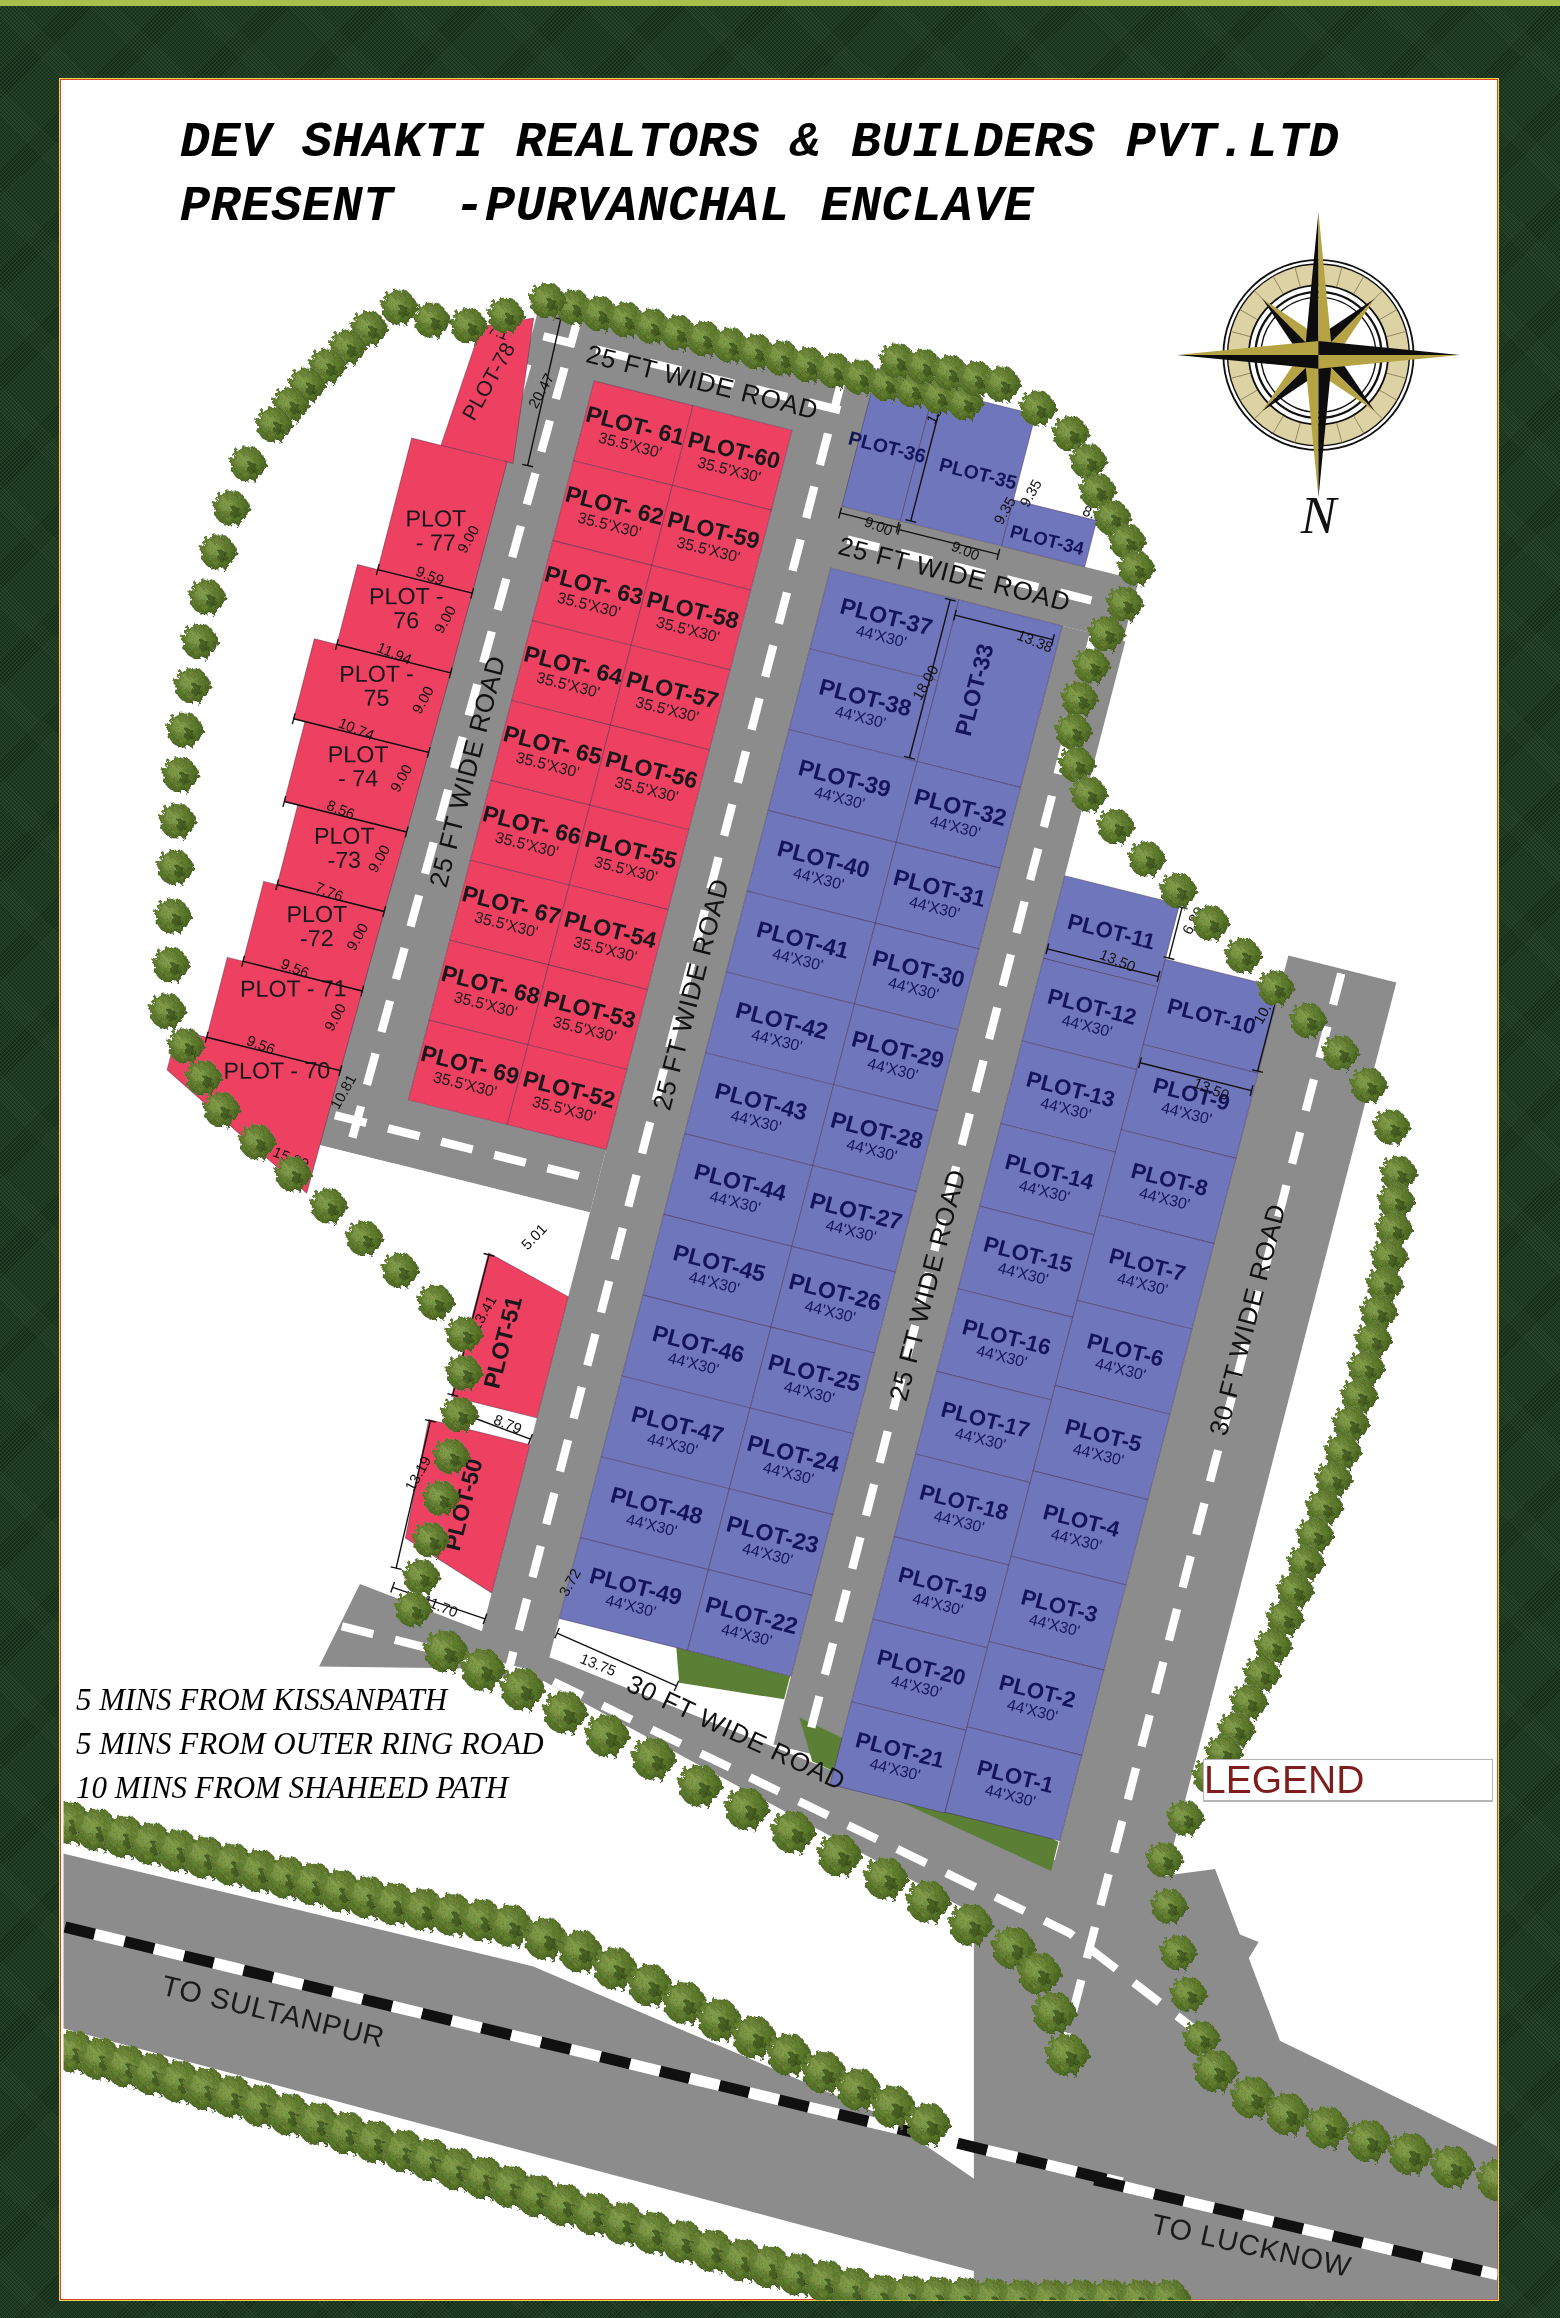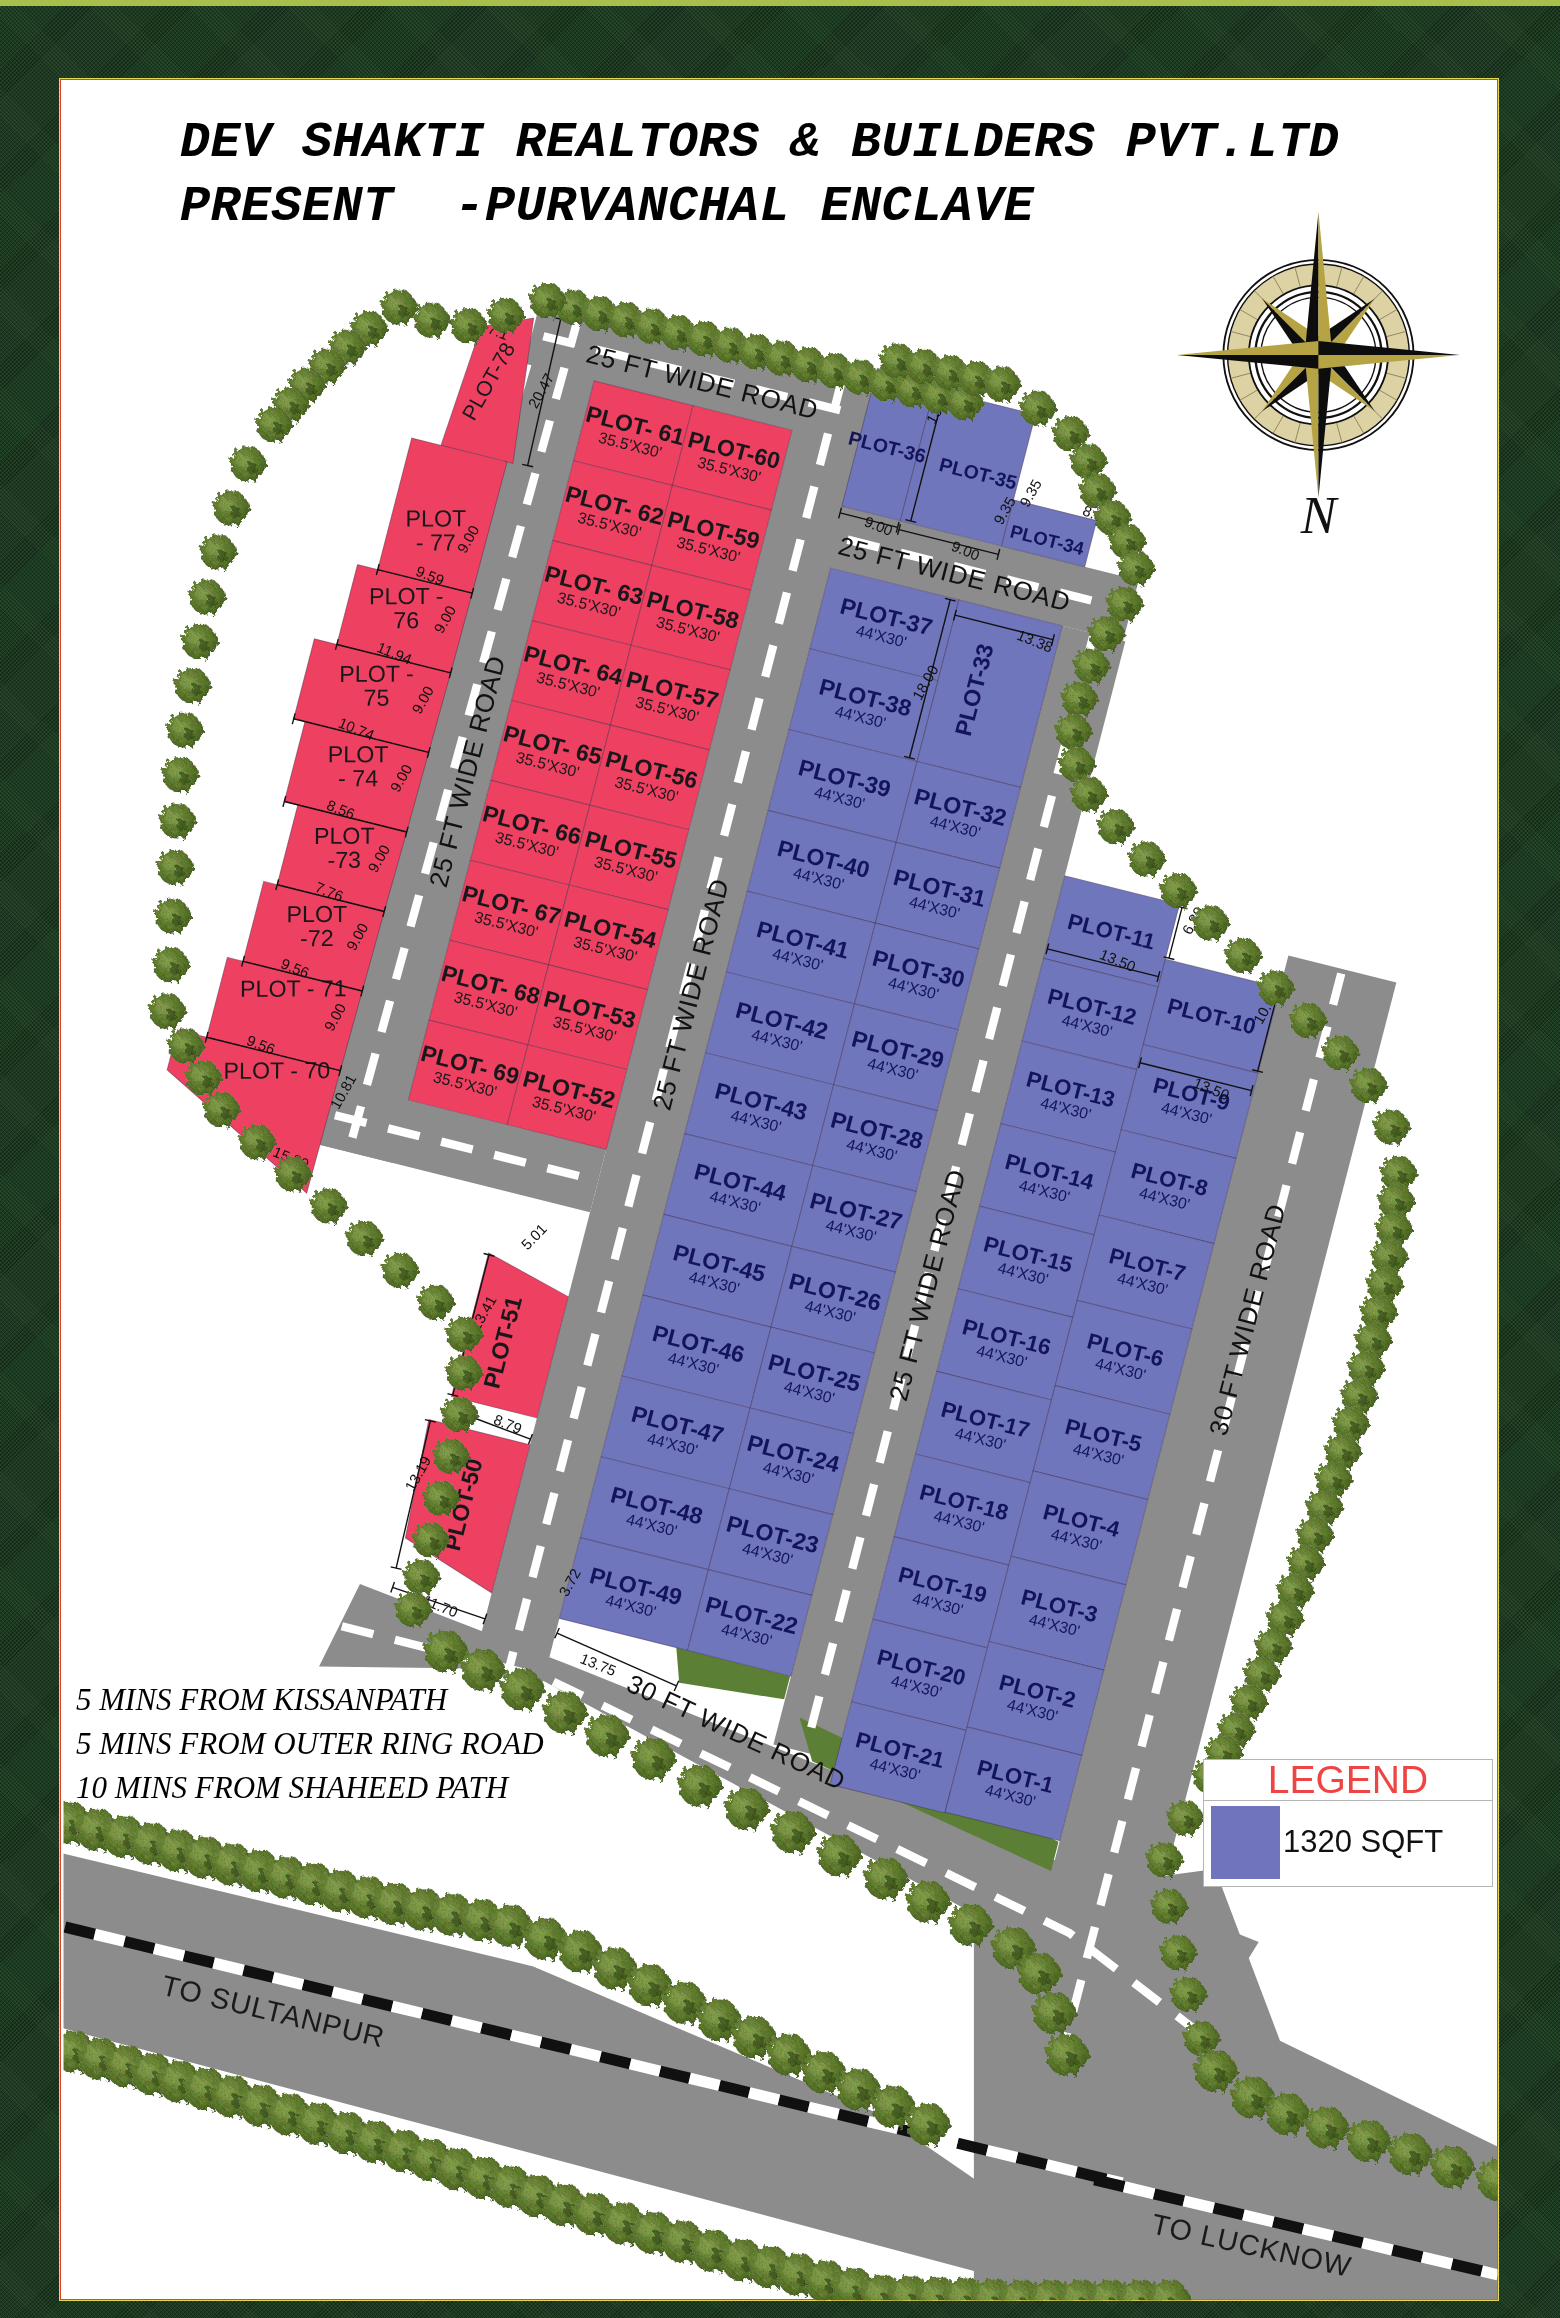--- a/index.html
+++ b/index.html
@@ -8,37 +8,33 @@
 font-family:"Liberation Sans", sans-serif;}
 .edge{position:absolute;left:0;width:1561px;height:6px;background:#a9bf4c;z-index:5;}
 .page{position:absolute;left:60px;top:79px;width:1436px;height:2219px;background:#ffffff;
 border:1.9px solid #e04427;outline:1.9px solid #e5d84e;}
 svg.main{position:absolute;left:0;top:0;z-index:3;}
 .title{position:absolute;left:180px;top:111px;z-index:4;font-family:Liberation Mono, monospace;
 font-style:italic;font-weight:700;font-size:50px;line-height:1.27;color:#000;letter-spacing:0.5px;white-space:nowrap;}
 .info{position:absolute;left:76px;top:1678px;z-index:4;font-family:"Liberation Serif",serif;
 font-style:italic;font-size:31px;line-height:1.42;color:#000;}
 .legend{position:absolute;left:1203px;top:1759px;width:288px;z-index:4;background:#fff;border:0.9px solid #b5b5b5;}
-.legend .hd{height:40px;border-bottom:0.9px solid #b5b5b5;text-align:center;font-size:39px;line-height:40px;color:#ef4444;}
+.legend .hd{height:40px;border-bottom:0.9px solid #b5b5b5;text-align:left;font-size:39px;line-height:40px;color:#7f1d1d;}
 .legend .row{height:85px;border-bottom:0.9px solid #b5b5b5;position:relative;}
 .legend .row:last-child{border-bottom:none;}
 .legend .sw{position:absolute;left:6.5px;top:4.6px;width:69px;height:73px;}
 .legend .lb{position:absolute;left:79px;top:23px;font-size:31px;color:#111;}
 </style></head><body>
 <div class="edge" style="top:0"></div>
 
 <div class="page"></div>
 <div class="title">DEV SHAKTI REALTORS &amp; BUILDERS PVT.LTD<br>PRESENT&nbsp; -PURVANCHAL ENCLAVE</div>
 <div class="info">5 MINS FROM KISSANPATH<br>5 MINS FROM OUTER RING ROAD<br>10 MINS FROM SHAHEED PATH</div>
 <div class="legend">
 <div class="hd">LEGEND</div>
-<div class="row">
-      <div class="sw" style="background:#6f74bc"></div>
-      <div class="lb">1320 SQFT</div>
-    </div>
 </div>
 <svg class="main" width="1561" height="2383" viewBox="0 0 3366 5138">
 <defs>
 <clipPath id="pageclip">
         <rect x="137" y="178" width="3092" height="4782"></rect>
       </clipPath>
 <radialGradient id="tg" cx="0.42" cy="0.4" r="0.78">
 <stop offset="0" stop-color="#8fab50"></stop>
 <stop offset="0.5" stop-color="#6a8833"></stop>
 <stop offset="0.82" stop-color="#4d6a22"></stop>

